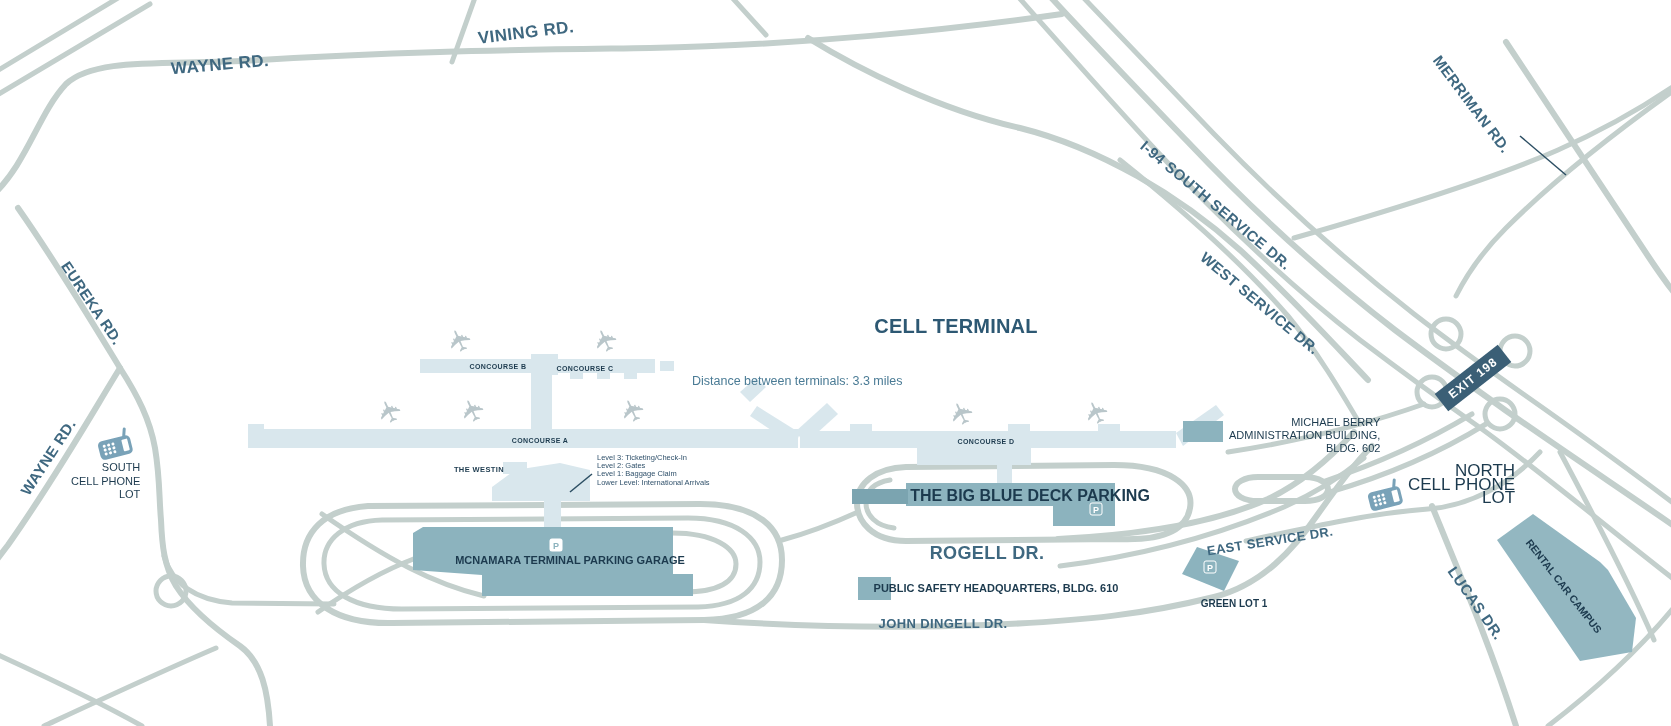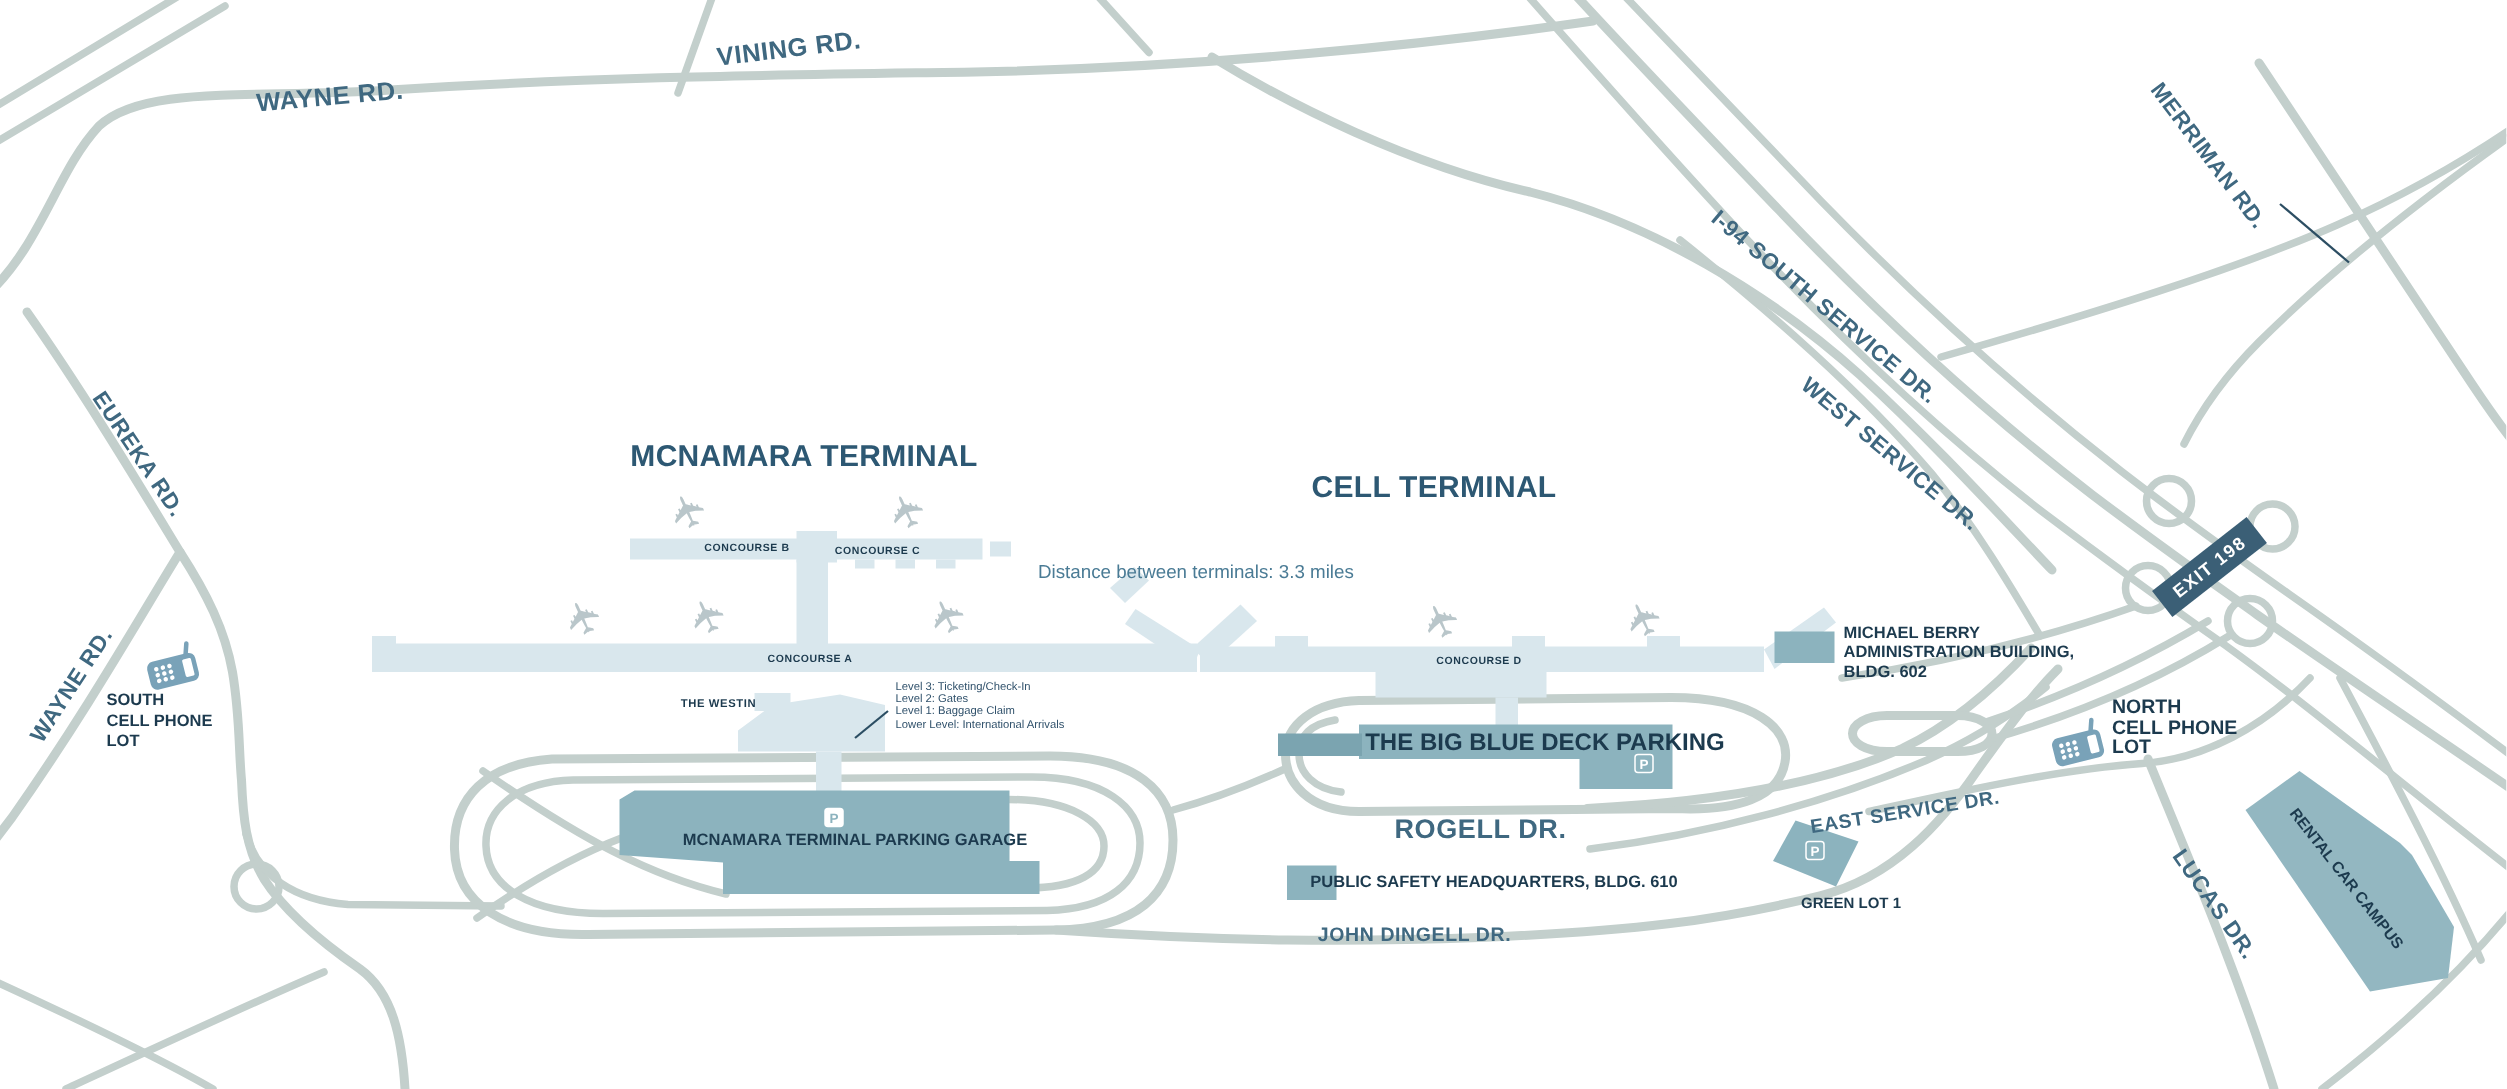--- a/index.html
+++ b/index.html
@@ -4,21 +4,21 @@
 <style>
   html,body{margin:0;padding:0;background:#fff;}
   .map{position:relative;width:1671px;height:726px;background:#ffffff;overflow:hidden;
        font-family:"Liberation Sans",sans-serif;}
   svg.layer{position:absolute;left:0;top:0;}
   .lbl{position:absolute;transform:translate(-50%,-50%);white-space:nowrap;font-weight:bold;}
   .rl{color:#3f6880;letter-spacing:.4px;}
   .title{color:#2d5873;font-size:20px;letter-spacing:.2px;}
   .tiny{color:#1c3a4e;font-size:7px;letter-spacing:.4px;}
   .bldg{color:#1c3a4e;}
-  .block{position:absolute;font-weight:bold;color:#1c3a4e;white-space:pre-line;text-align:left;}
+  .block{position:absolute;font-weight:normal;color:#1c3a4e;white-space:pre-line;text-align:right;}
   .note{position:absolute;color:#4a7b95;font-size:12.5px;font-weight:normal;white-space:nowrap;}
   .levels{position:absolute;color:#30516b;font-size:7.5px;line-height:8.2px;font-weight:normal;white-space:pre-line;}
   .exit{position:absolute;background:#3b5f76;color:#fff;font-size:12px;font-weight:bold;
         letter-spacing:1px;padding:4px 11px;transform:translate(-50%,-50%) rotate(-38deg);white-space:nowrap;}
   .plane{position:absolute;color:#b9c6ca;font-size:30px;transform:translate(-50%,-50%) rotate(-115deg);line-height:1;}
   .pbadge{position:absolute;width:13px;height:13px;border:1.5px solid #fff;border-radius:2.5px;color:#fff;
           font-size:9px;font-weight:bold;display:flex;align-items:center;justify-content:center;
           transform:translate(-50%,-50%);box-sizing:border-box;}
   .pbadge.solid{background:#fff;color:#8cb3be;border:none;}
 </style>
@@ -146,21 +146,20 @@
   <div class="lbl rl" style="left:1260px;top:303px;font-size:15px;transform:translate(-50%,-50%) rotate(40deg)">WEST SERVICE DR.</div>
   <div class="lbl rl" style="left:92px;top:303px;font-size:15px;transform:translate(-50%,-50%) rotate(56deg)">EUREKA RD.</div>
   <div class="lbl rl" style="left:48px;top:457px;font-size:15px;transform:translate(-50%,-50%) rotate(-57deg)">WAYNE RD.</div>
   <div class="lbl rl" style="left:987px;top:553px;font-size:18px">ROGELL DR.</div>
   <div class="lbl rl" style="left:943px;top:623px;font-size:13px">JOHN DINGELL DR.</div>
   <div class="lbl rl" style="left:1270px;top:541px;font-size:13px;transform:translate(-50%,-50%) rotate(-9deg)">EAST SERVICE DR.</div>
   <div class="lbl rl" style="left:1476px;top:603px;font-size:15px;transform:translate(-50%,-50%) rotate(55deg)">LUCAS DR.</div>
 
   <div class="exit" style="left:1473px;top:378px">EXIT 198</div>
 
-  <div class="lbl title" style="left:536px;top:305px">MCNAMARA TERMINAL</div>
   <div class="lbl title" style="left:956px;top:326px">CELL TERMINAL</div>
   <div class="note" style="left:692px;top:374px">Distance between terminals: 3.3 miles</div>
   <div class="levels" style="left:597px;top:454px">Level 3:  Ticketing/Check-In
 Level 2: Gates
 Level 1: Baggage Claim
 Lower Level: International Arrivals</div>
 
   <div class="lbl tiny" style="left:540px;top:440px">CONCOURSE A</div>
   <div class="lbl tiny" style="left:498px;top:366px">CONCOURSE B</div>
   <div class="lbl tiny" style="left:585px;top:368px">CONCOURSE C</div>
@@ -171,21 +170,21 @@
   <div class="block" style="left:1229px;top:416px;font-size:11px;line-height:13px">MICHAEL BERRY
 ADMINISTRATION BUILDING,
 BLDG. 602</div>
   <div class="lbl bldg" style="left:996px;top:588px;font-size:11px">PUBLIC SAFETY HEADQUARTERS, BLDG. 610</div>
   <div class="lbl bldg" style="left:1234px;top:603px;font-size:10px">GREEN LOT 1</div>
   <div class="lbl bldg" style="left:1564px;top:586px;font-size:10.5px;transform:translate(-50%,-50%) rotate(52deg)">RENTAL CAR CAMPUS</div>
 
   <div class="block" style="left:71px;top:461px;font-size:11px;line-height:13.5px">SOUTH
 CELL PHONE
 LOT</div>
-  <div class="block" style="left:1408px;top:464px;font-size:13px;line-height:13.5px">NORTH
+  <div class="block" style="left:1408px;top:464px;font-size:17px;line-height:13.5px">NORTH
 CELL PHONE
 LOT</div>
 
   <svg class="layer" style="left:94px;top:426px" width="42" height="36" viewBox="0 0 42 36">
     <g transform="rotate(-14 21 18)" fill="#79a2b8">
       <rect x="31" y="4" width="3" height="10" rx="1.5" transform="rotate(18 32.5 9)"></rect>
       <rect x="4" y="12" width="33" height="19" rx="4.5"></rect>
       <rect x="28" y="15.5" width="6" height="12" rx="1" fill="#ffffff"></rect>
       <g fill="#ffffff">
         <circle cx="10" cy="17.5" r="1.5"></circle>

